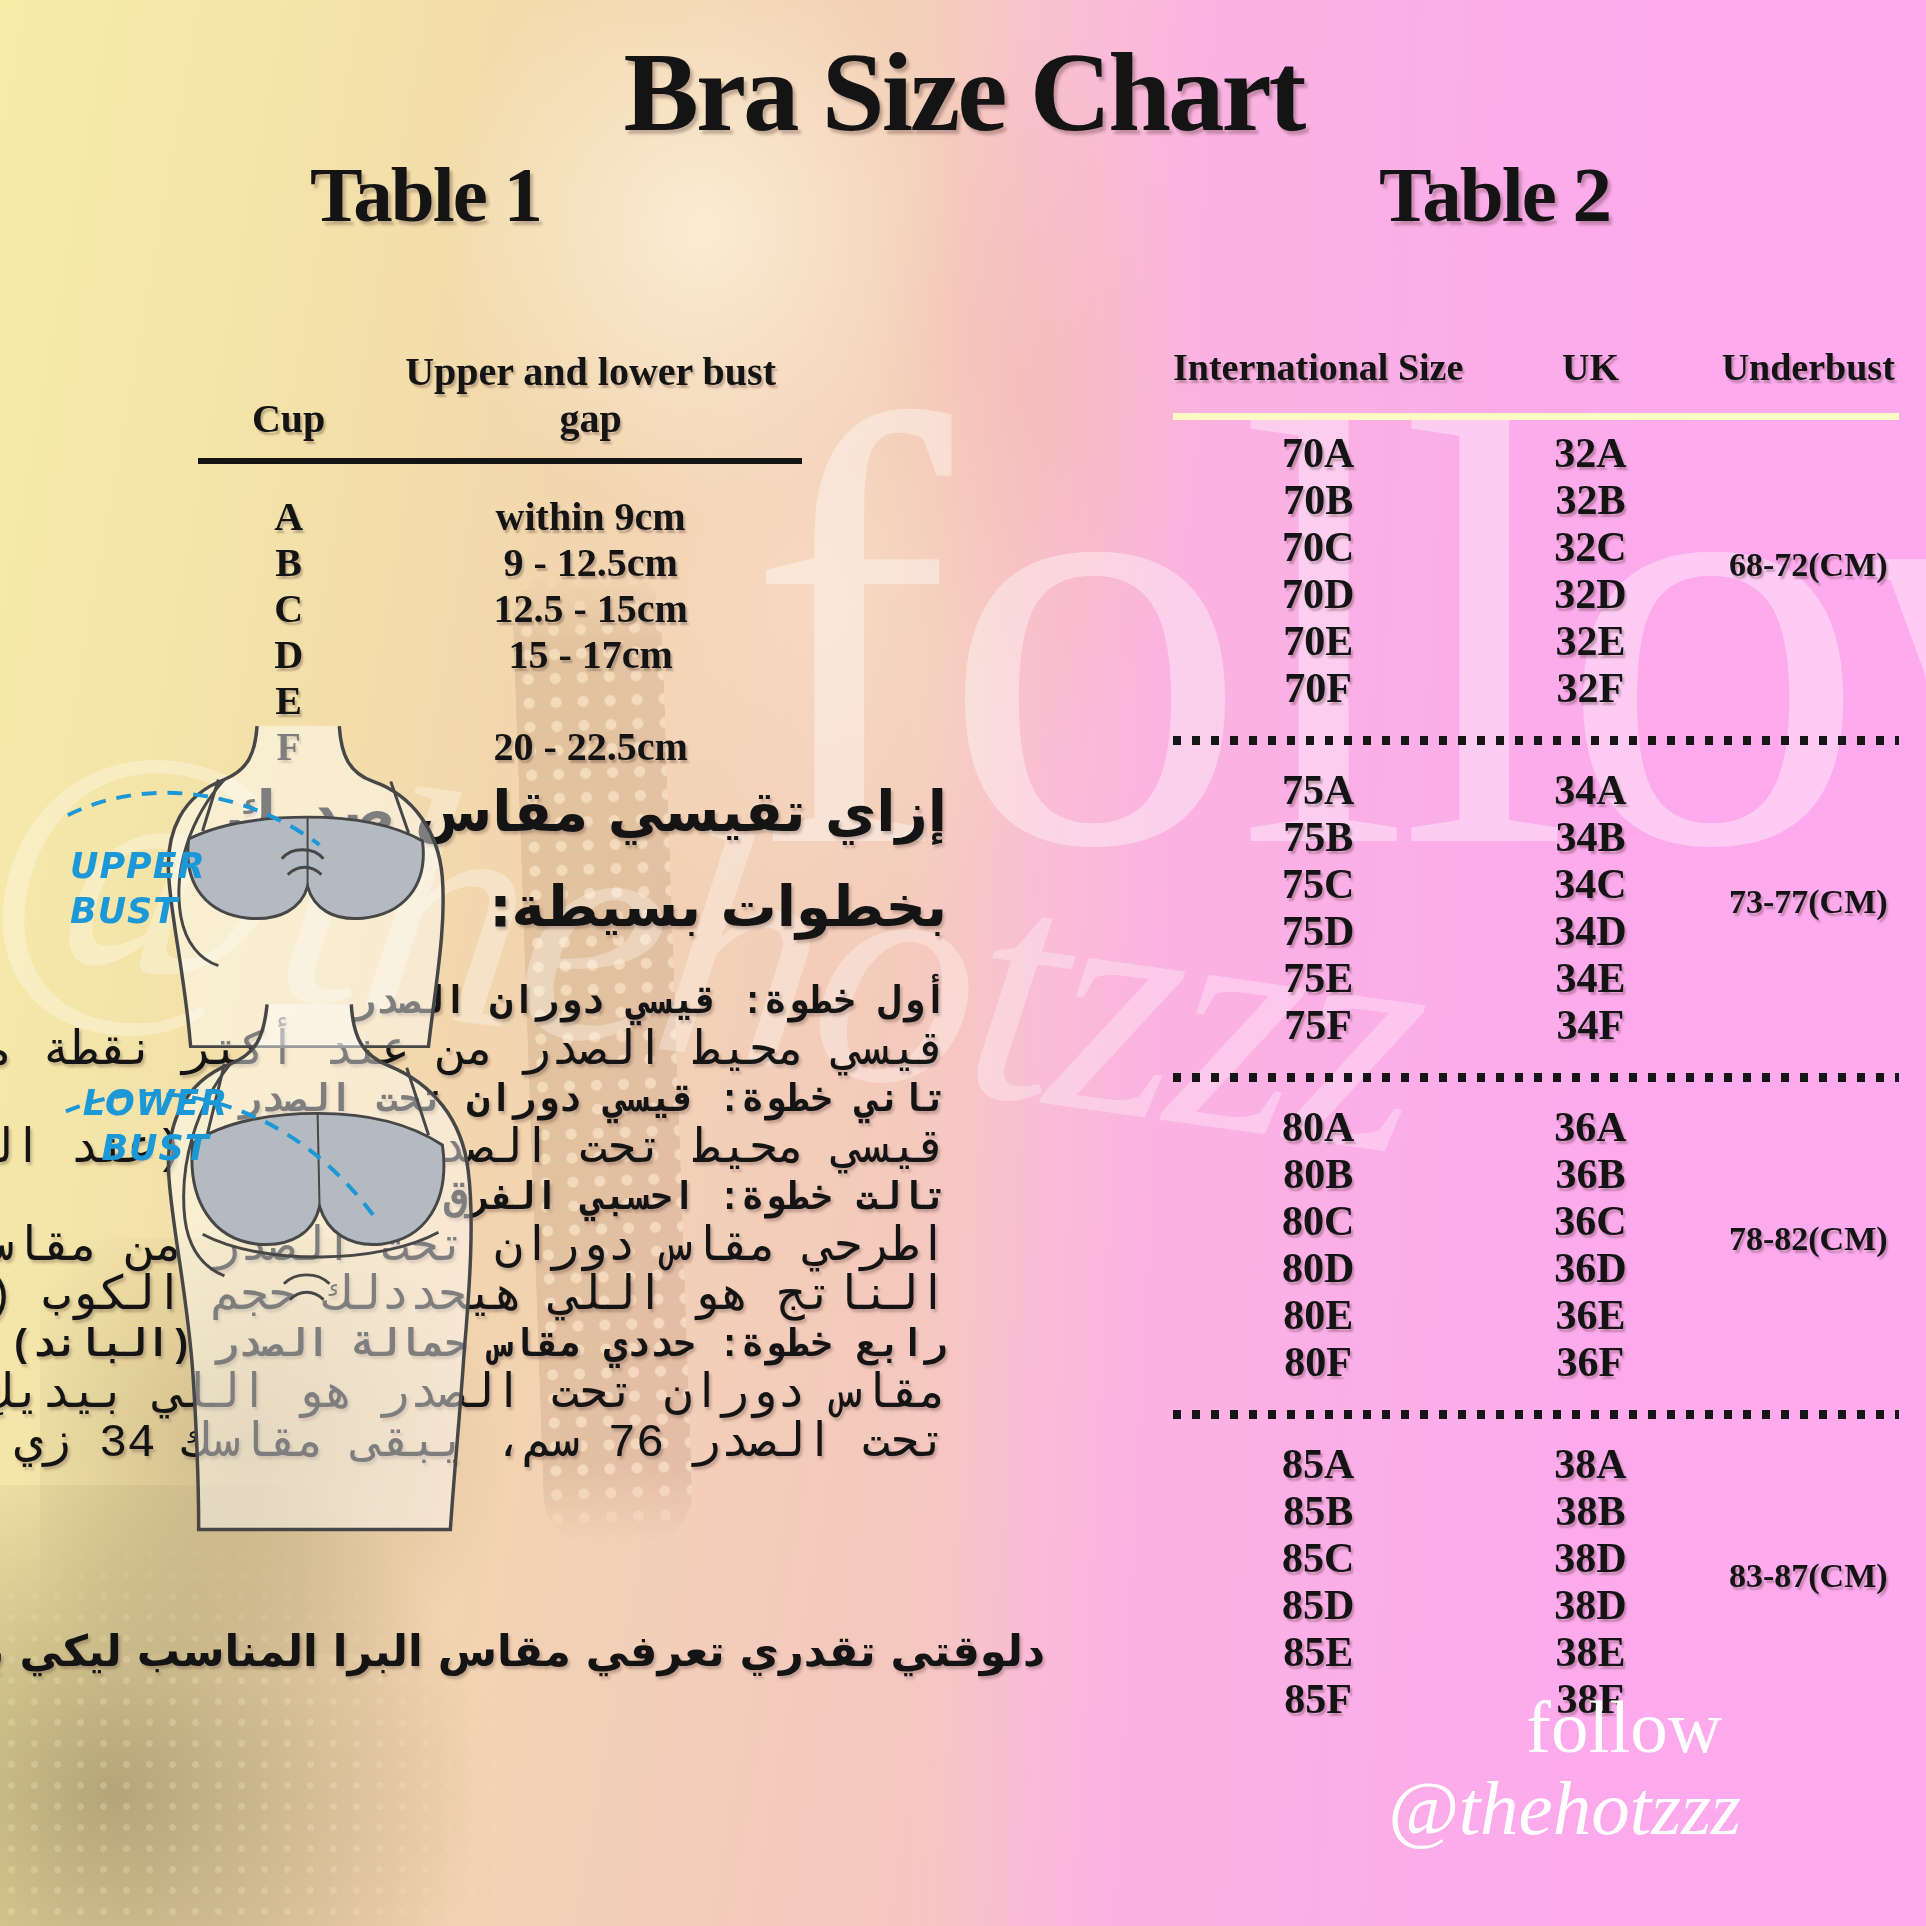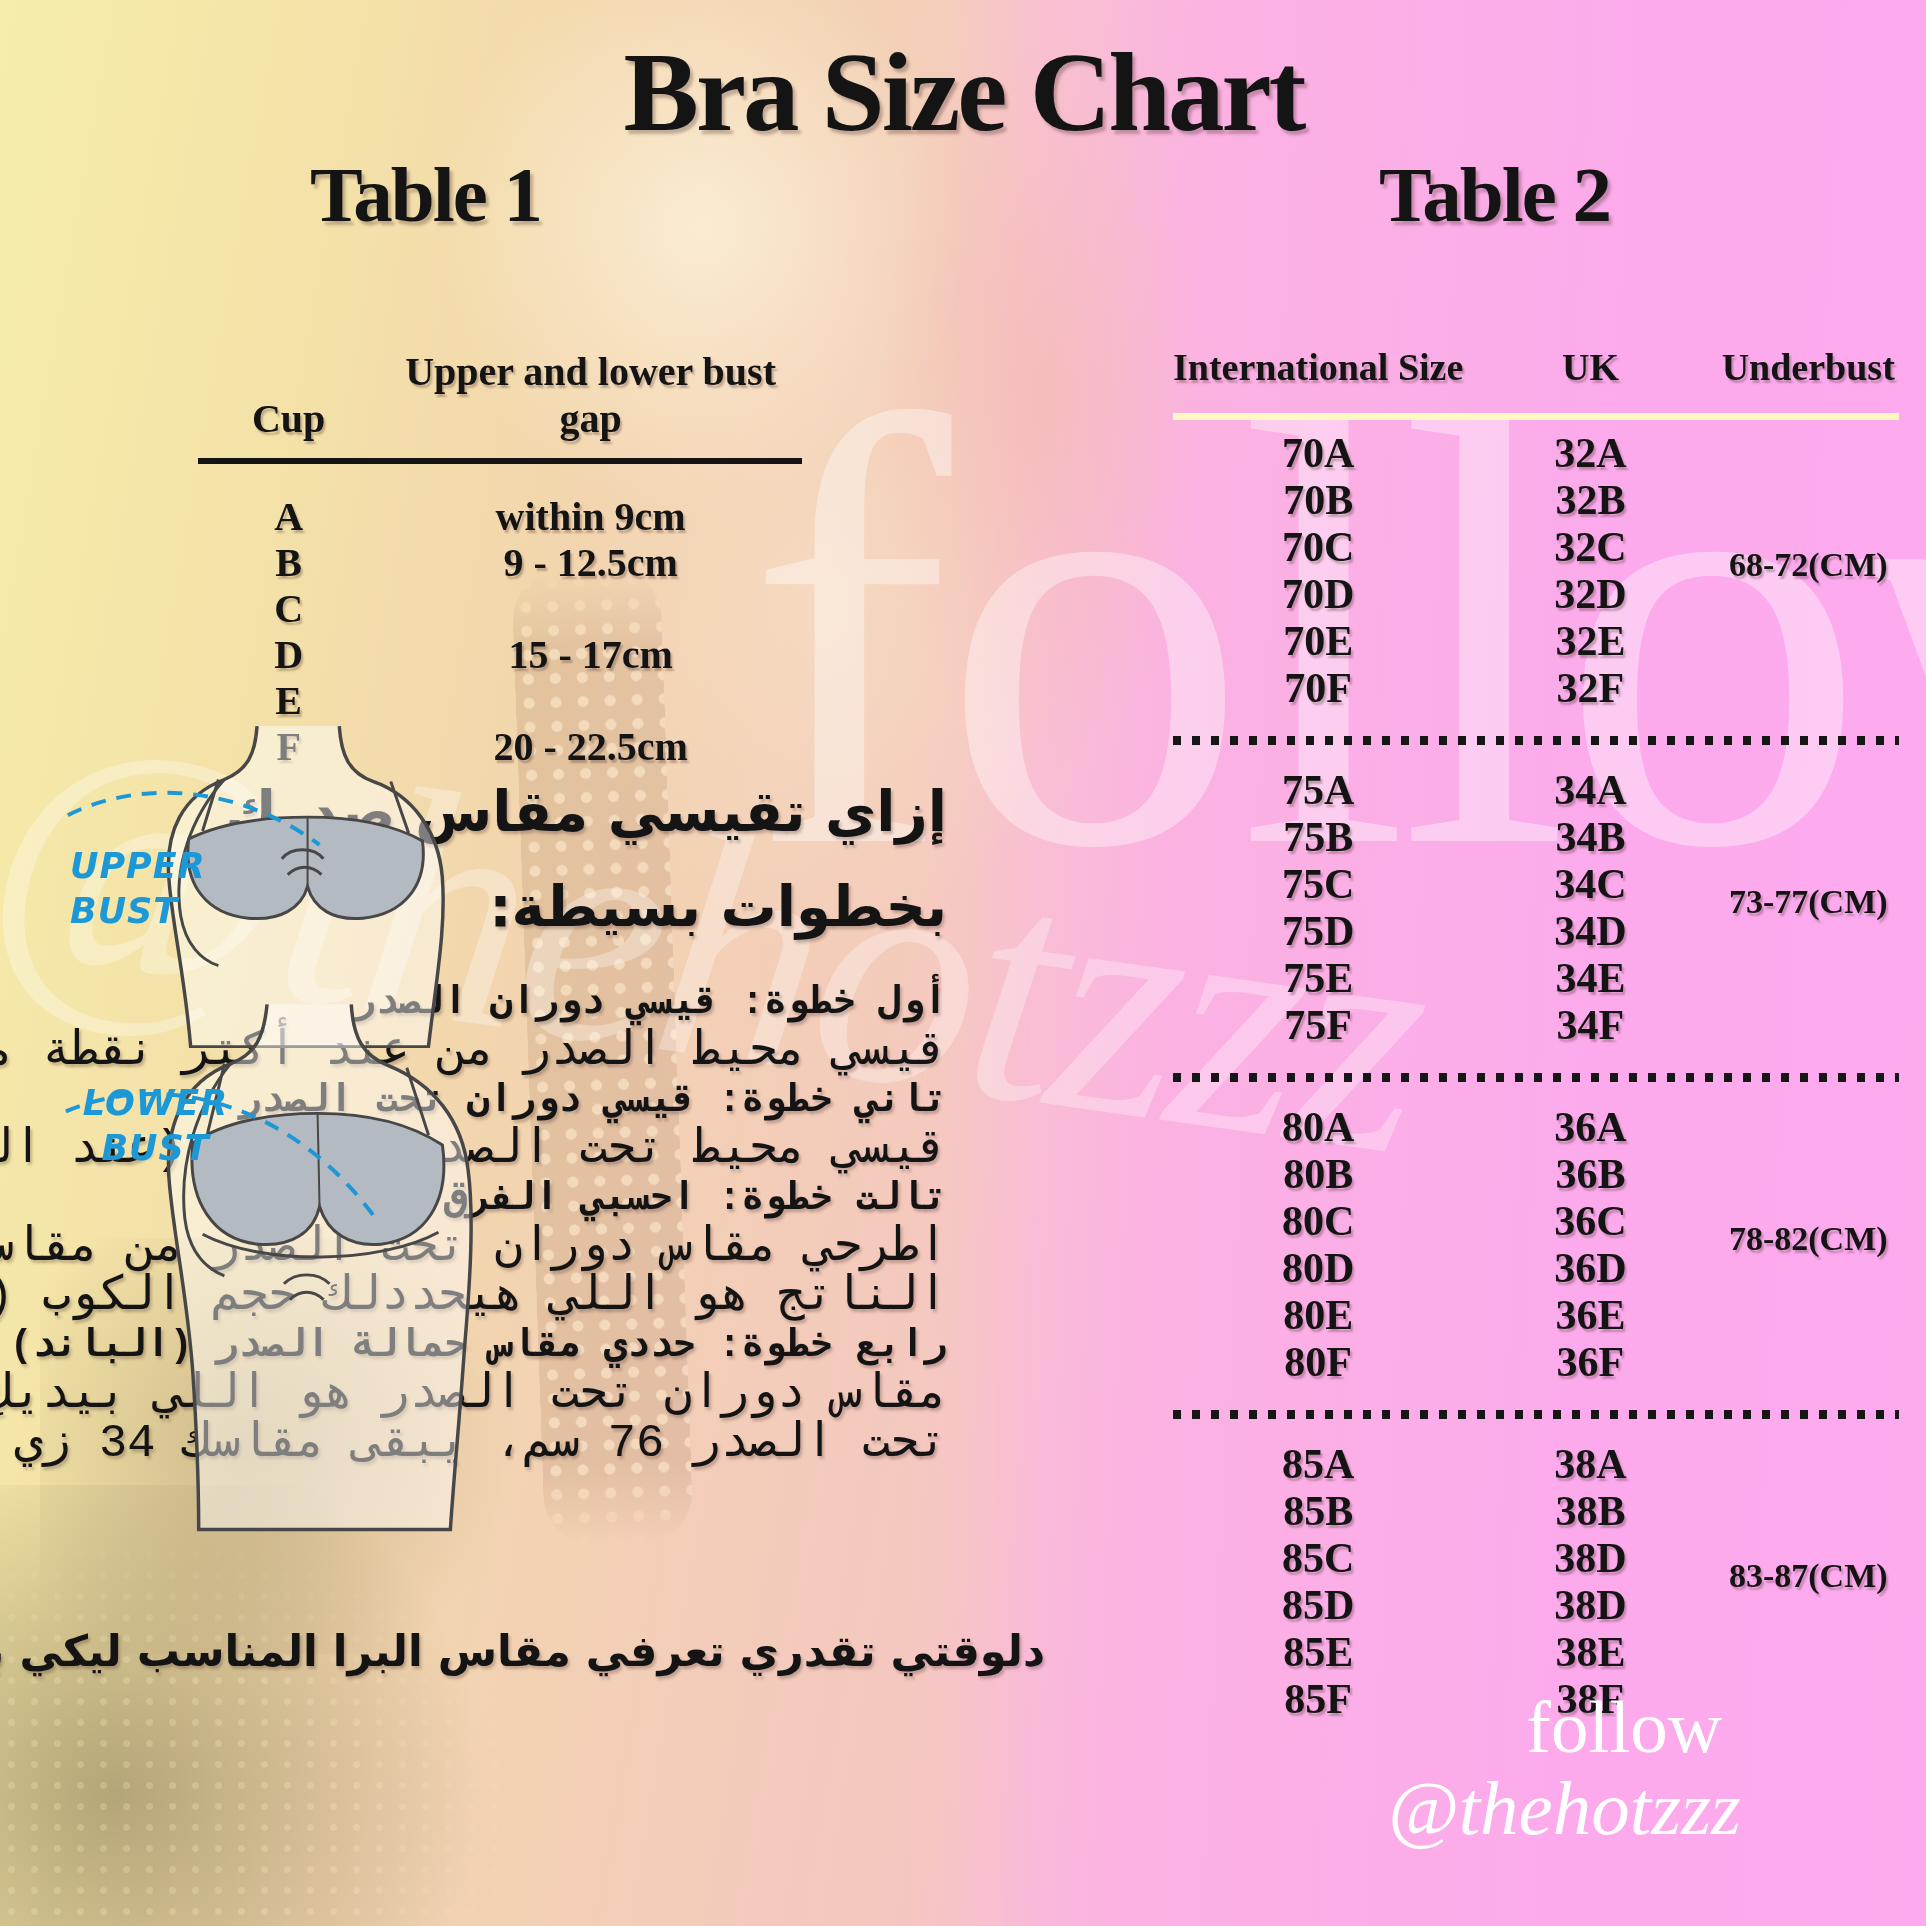--- a/index.html
+++ b/index.html
@@ -135,20 +135,21 @@
         <div class="t1-row">
           <div class="t1-c1">A</div>
           <div class="t1-c2">within 9cm</div>
         </div>
         <div class="t1-row">
           <div class="t1-c1">B</div>
           <div class="t1-c2">9 - 12.5cm</div>
         </div>
         <div class="t1-row">
           <div class="t1-c1">C</div>
+          <div class="t1-c2">12.5 - 15cm</div>
         </div>
         <div class="t1-row">
           <div class="t1-c1">D</div>
           <div class="t1-c2">15 - 17cm</div>
         </div>
         <div class="t1-row">
           <div class="t1-c1">E</div>
         </div>
         <div class="t1-row">
           <div class="t1-c1">F</div>

